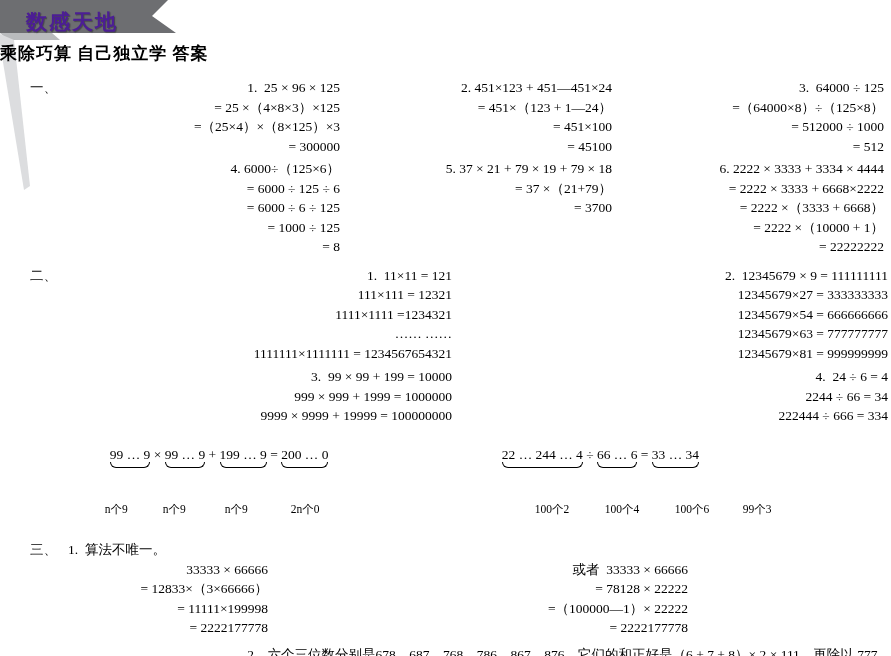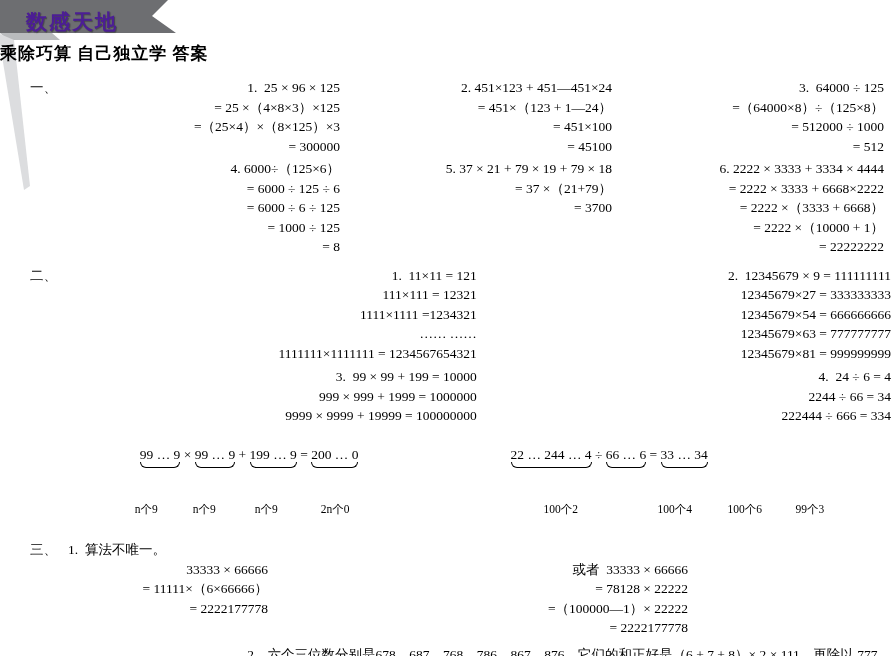--- a/index.html
+++ b/index.html
@@ -94,21 +94,21 @@
     text-align: right;
   }
 
   
   #sec1 { padding-left: 0; }
   #sec1 .cols { padding-left: 68px; }
   #sec1 .col { width: 272px; }
 
   
   #sec2 { margin-top: 9px; }
-  #sec2 .cols { padding-left: 106px; }
+  #sec2 .cols { padding-left: 76px; gap: 16px; }
   #sec2 .col-a { width: 376px; }
   #sec2 .col-b { width: 420px; }
 
   
   #sec3 { margin-top: 8px; }
   #sec3 .cols { padding-left: 68px; }
   #sec3 .col-a { width: 200px; }
   #sec3 .col-b { width: 420px; }
 
   #sec3-tail {
@@ -248,39 +248,40 @@
         </div>
       </div>
       <div class="col col-b">
         <div class="line">4.  24 ÷ 6 = 4</div>
         <div class="line">2244 ÷ 66 = 34</div>
         <div class="line">222444 ÷ 666 = 334</div>
         <div class="ubrace-row">
           <span class="ub"><span>22 … 244 … 4</span><span class="bar"></span></span><span> ÷ </span><span class="ub"><span>66 … 6</span><span class="bar"></span></span><span> = </span><span class="ub"><span>33 … 34</span><span class="bar"></span></span>
         </div>
         <div class="sub-row" style="padding-left:38px;">
-          <span style="display:inline-block;width:70px;">100个2</span><span style="display:inline-block;width:70px;margin-left:44px;">100个4</span><span style="display:inline-block;width:68px;">100个6</span><span>99个3</span>
+          <span style="display:inline-block;width:70px;">100个2</span><span style="display:inline-block;width:70px;">100个4</span><span style="display:inline-block;width:68px;">100个6</span><span>99个3</span>
         </div>
       </div>
     </div>
   </div>
 
   <div class="section" id="sec3">
     <div class="sec-label">三、</div>
 
     <div class="cols">
       <div class="col">
         <div class="line">1.  算法不唯一。</div>
       </div>
     </div>
 
     <div class="cols">
       <div class="col col-a">
         <div class="line">33333 × 66666</div>
-        <div class="line">= 11111×（6×66666）</div>
+        <div class="line">= 12833×（3×66666）</div>
+        <div class="line">= 11111×199998</div>
         <div class="line">= 2222177778</div>
       </div>
       <div class="col col-b">
         <div class="line"><span>或者</span>  <span>33333 × 66666</span></div>
         <div class="line" style="padding-left:50px;">= 78128 × 22222</div>
         <div class="line" style="padding-left:50px;">=（100000—1）× 22222</div>
         <div class="line" style="padding-left:50px;">= 2222177778</div>
       </div>
     </div>
 

